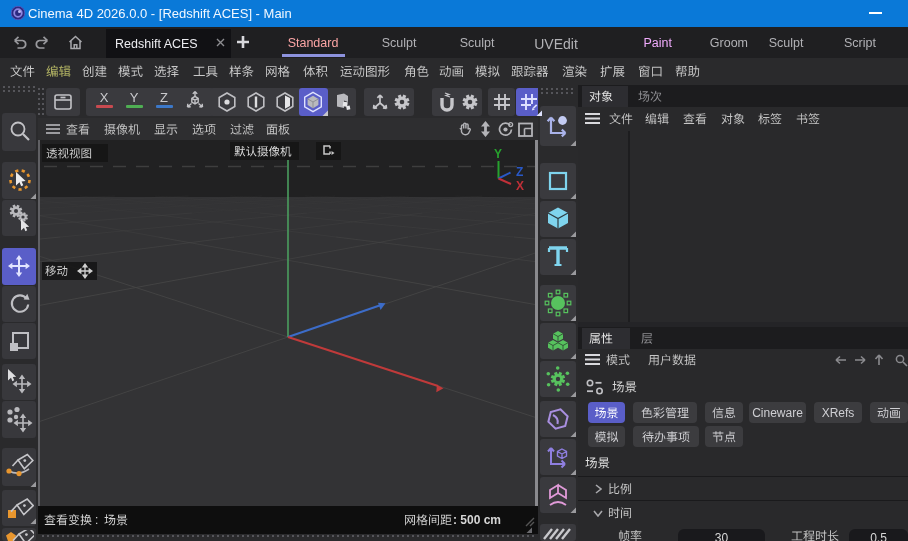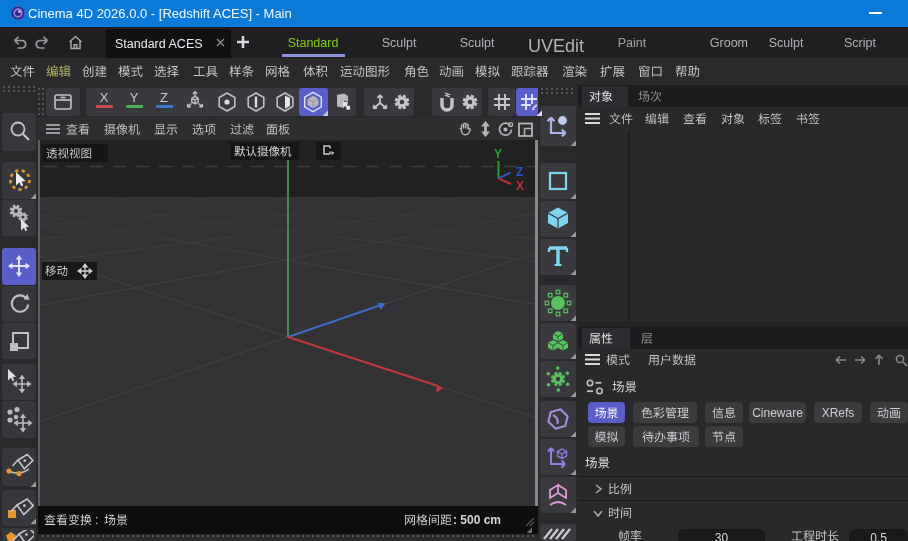--- a/index.html
+++ b/index.html
@@ -12,32 +12,32 @@
 <svg class="ic" style="left:13px;top:35px" width="36" height="16" viewBox="0 0 36 16">
     <g fill="none" stroke="#9a9a9e" stroke-width="1.7">
       <path d="M1.5 5.5 H9.5 A3.8 3.8 0 0 1 9.5 13 H4.5 M1.5 5.5 L5.5 1.8 M1.5 5.5 L5.5 9.2"></path>
       <path d="M34.5 5.5 H26.5 A3.8 3.8 0 0 0 26.5 13 H31.5 M34.5 5.5 L30.5 1.8 M34.5 5.5 L30.5 9.2"></path>
     </g>
   </svg>
 <svg class="ic" style="left:68px;top:35px" width="15" height="15" viewBox="0 0 15 15">
     <path d="M1.5 7 L7.5 1.5 L13.5 7 M3 6 V13.5 H12 V6 M6.2 13.5 V9.8 H8.8 V13.5" fill="none" stroke="#a8a8ac" stroke-width="1.5"></path>
   </svg>
 <div style="position:absolute;left:106px;top:29px;width:125px;height:29px;background:#111114;"></div>
-<div style="position:absolute;left:115px;top:37px;font-size:12.5px;color:#ececf0;">Standard ACES</div>
+<div style="position:absolute;left:115px;top:37px;font-size:12.5px;color:#ececf0;">Redshift ACES</div>
 <svg class="ic" style="left:215px;top:37px" width="11" height="11" viewBox="0 0 11 11">
     <path d="M2 2 L9 9 M9 2 L2 9" stroke="#8d8d91" stroke-width="1.4"></path>
   </svg>
 <svg class="ic" style="left:236px;top:35px" width="14" height="14" viewBox="0 0 14 14">
     <path d="M7 1 V13 M1 7 H13" stroke="#d8d8dc" stroke-width="2.6"></path>
   </svg>
-<div style="position:absolute;left:273px;top:36px;width:80px;text-align:center;font-size:12.5px;color:#84cc16;">Standard</div>
+<div style="position:absolute;left:273px;top:36px;width:80px;text-align:center;font-size:12.5px;color:#fca5a5;">Standard</div>
 <div style="position:absolute;left:359px;top:36px;width:80px;text-align:center;font-size:12.5px;color:#b2b2b6;">Sculpt</div>
 <div style="position:absolute;left:437px;top:36px;width:80px;text-align:center;font-size:12.5px;color:#b2b2b6;">Sculpt</div>
-<div style="position:absolute;left:516px;top:36px;width:80px;text-align:center;font-size:18px;color:#b2b2b6;">UVEdit</div>
-<div style="position:absolute;left:592px;top:36px;width:80px;text-align:center;font-size:12.5px;color:#a3a3a3;">Paint</div>
+<div style="position:absolute;left:516px;top:36px;width:80px;text-align:center;font-size:14px;color:#b2b2b6;">UVEdit</div>
+<div style="position:absolute;left:592px;top:36px;width:80px;text-align:right;font-size:12.5px;color:#f0abfc;">Paint</div>
 <div style="position:absolute;left:668px;top:36px;width:80px;text-align:right;font-size:12.5px;color:#b2b2b6;">Groom</div>
 <div style="position:absolute;left:746px;top:36px;width:80px;text-align:center;font-size:12.5px;color:#b2b2b6;">Sculpt</div>
 <div style="position:absolute;left:820px;top:36px;width:80px;text-align:center;font-size:12.5px;color:#b2b2b6;">Script</div>
 <div style="position:absolute;left:282px;top:53.5px;width:63px;height:3.5px;background:#8d92dd;"></div>
 <div style="position:absolute;left:0;top:58px;width:908px;height:27px;background:#2a2a2c;"></div>
 <div style="position:absolute;left:38px;top:85px;width:500px;height:33px;background:#2a2a2c;"></div>
 <div style="position:absolute;left:0px;top:85px;width:38px;height:33px;background:#2a2a2c;"></div>
 <div style="position:absolute;left:46px;top:88px;width:34px;height:28px;background:#3a3a3e;border-radius:3px;"></div>
 <svg class="ic" style="left:52px;top:91px" width="22" height="22" viewBox="0 0 22 22">
     <rect x="3" y="4" width="16" height="14" rx="2" fill="none" stroke="#c2c2c6" stroke-width="1.6"></rect>

